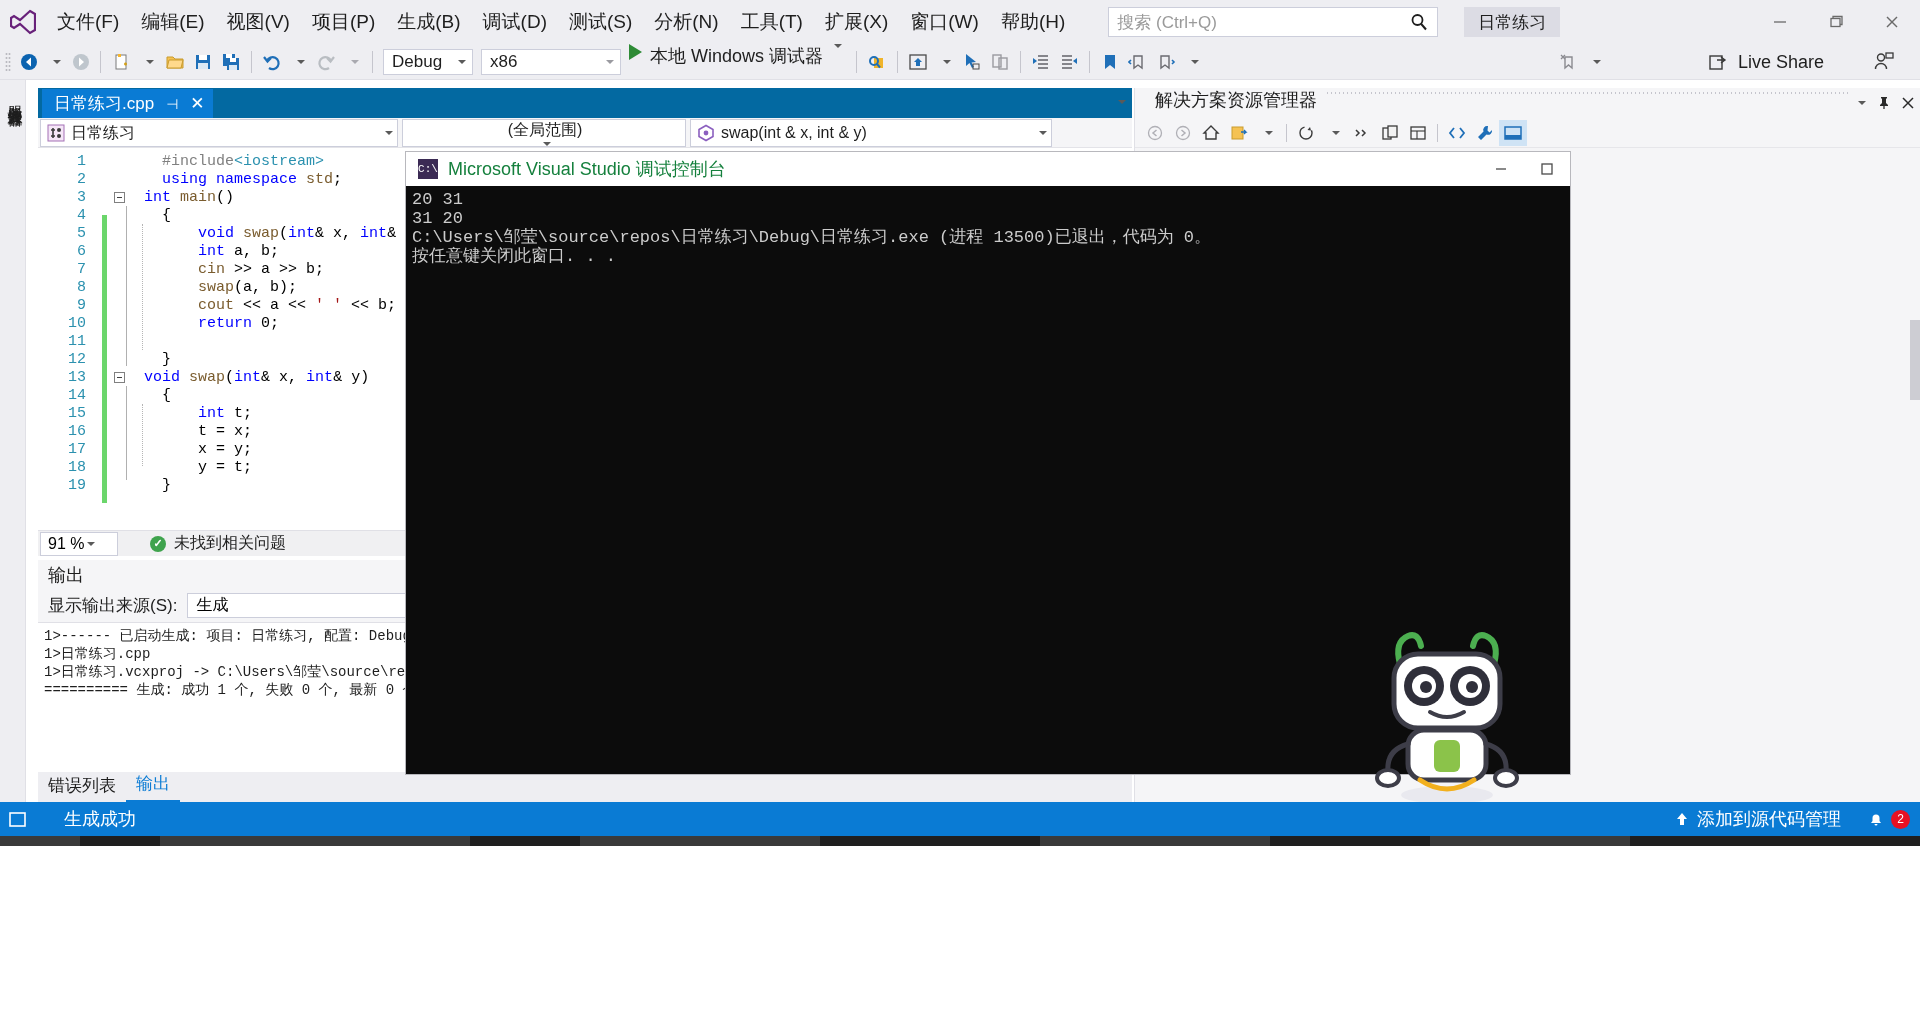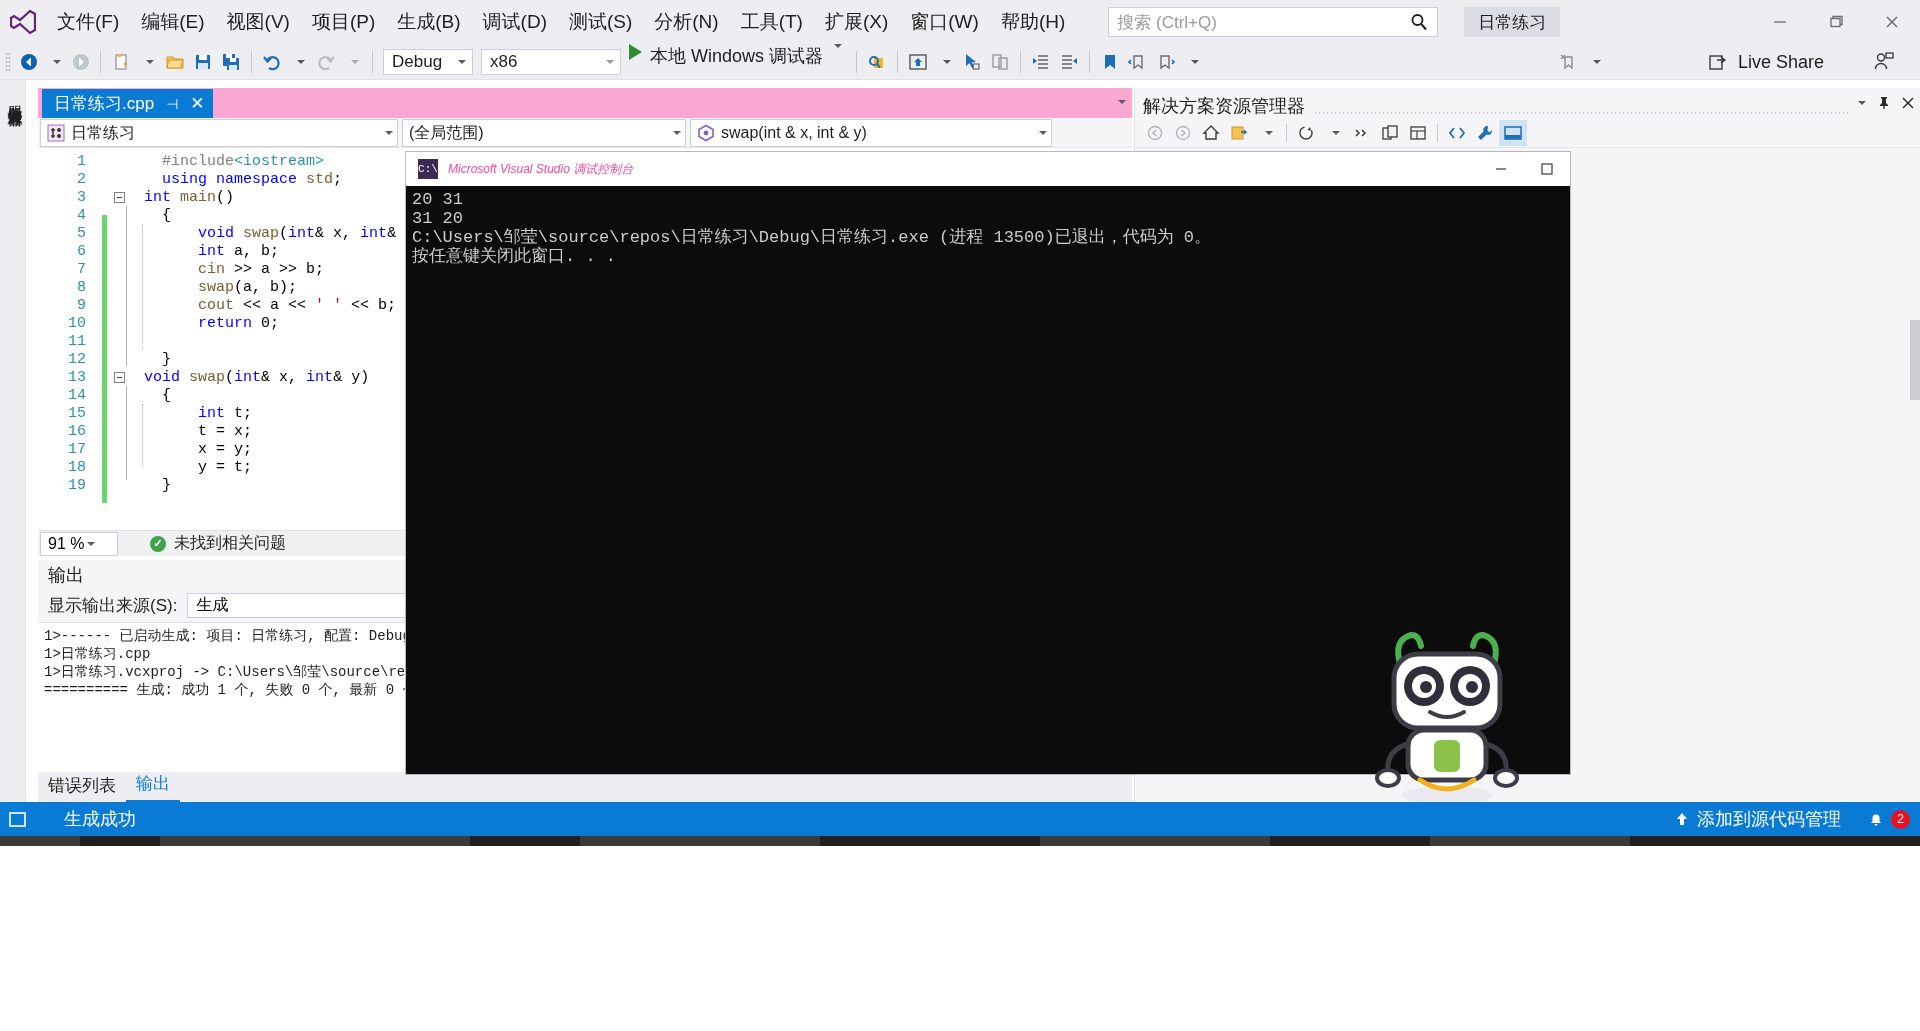--- a/index.html
+++ b/index.html
@@ -62,21 +62,21 @@
     background: #eeeef2; border-right: 1px solid #e0e0e6;
   }
   #left-dock-label {
     writing-mode: vertical-rl; font-size: 15px; color: #1e1e1e;
     margin-top: 14px; margin-left: 5px; letter-spacing: 1px;
   }
 
   
   #tabstrip {
     position: absolute; left: 38px; top: 88px; width: 1094px; height: 30px;
-    background: #f9a8d4;
+    background: #0369a1;
   }
   #tab-active {
     position: absolute; left: 4px; top: 1px; height: 29px; background: #0a7bd4;
     display: flex; align-items: center; padding: 0 8px 0 12px; color: #fff; font-size: 17px;
   }
   #tab-pin { margin-left: 12px; font-size: 14px; opacity: .95; }
   #tab-close { margin-left: 12px; font-size: 17px; }
   #tabstrip-overflow {
     position: absolute; right: 2px; top: 4px; width: 20px; height: 20px;
     display: flex; align-items: center; justify-content: center;
@@ -85,21 +85,21 @@
   
   #navbar {
     position: absolute; left: 38px; top: 118px; width: 1094px; height: 30px;
     background: #f5f5f7; display: flex; border-bottom: 1px solid #e3e3e8;
   }
   .navcombo {
     height: 28px; background: #fff; border: 1px solid #cccedb; margin: 1px 2px;
     display: flex; align-items: center; padding: 0 4px 0 6px; font-size: 16px; color: #1e1e1e;
   }
   #nav-proj { width: 358px; }
-  #nav-scope { width: 284px; }
+  #nav-scope { width: 284px; flex-direction: column; }
   #nav-member { width: 362px; }
   .navcombo .lbl { flex: 1; overflow: hidden; white-space: nowrap; }
   .nv-icon { width: 18px; height: 18px; margin-right: 6px; flex: none; }
 
   
   #editor {
     position: absolute; left: 38px; top: 148px; width: 1094px; height: 382px;
     background: #ffffff; overflow: hidden;
   }
   #editor-inner { position: relative; padding-top: 4px; }
@@ -165,21 +165,21 @@
     background: #eeeef2; display: flex; align-items: flex-end;
   }
   .btab { font-size: 17px; padding: 3px 10px 5px 10px; color: #1e1e1e; }
   .btab.sel { color: #0a7bd4; border-bottom: 2px solid #0a7bd4; }
 
   
   #solexp {
     position: absolute; left: 1134px; top: 88px; width: 786px; height: 714px;
     background: #f5f5f7; border-left: 1px solid #e0e0e6;
   }
-  #solexp-header { height: 30px; display: flex; align-items: flex-end; padding-left: 8px; }
+  #solexp-header { height: 30px; display: flex; align-items: flex-start; padding-left: 8px; margin-left: 12px; }
   #solexp-title { font-size: 18px; color: #1e1e1e; }
   #solexp-dots { flex: 1; margin-left: 10px; height: 10px; background-image: repeating-linear-gradient(to right, #c5c5cd 0 1px, transparent 1px 4px); background-position: 0 4px; background-repeat: repeat-x; background-size: 4px 2px; }
   .sx-btn { width: 24px; height: 30px; display: flex; align-items: center; justify-content: center; }
   #solexp-toolbar {
     height: 30px; display: flex; align-items: center; padding-left: 6px;
     border-bottom: 1px solid #e6e6ea;
   }
   .se-tool { width: 28px; height: 26px; display: flex; align-items: center; justify-content: center; }
   .se-sep { width: 1px; height: 18px; background: #c5c5cd; margin: 0 5px; }
   #solexp-body { position: absolute; left: 0; top: 60px; width: 786px; height: 654px; background: #f5f5f7; }
@@ -190,21 +190,21 @@
     background: #0c0c0c; box-shadow: 0 0 0 1px #b8b8bd;
   }
   #console-title {
     height: 34px; background: #ffffff; display: flex; align-items: center; padding-left: 12px;
   }
   #console-icon {
     width: 20px; height: 20px; background: #3b2a54; color: #fff; font-size: 11px;
     display: flex; align-items: center; justify-content: center; margin-right: 10px;
     font-family: "Liberation Mono", monospace;
   }
-  #console-name { font-size: 12px; color: #ec4899; flex: 1; font-style: italic; }
+  #console-name { font-size: 18px; color: #15803d; flex: 1; }
   .cwbtn { width: 46px; height: 34px; display: flex; align-items: center; justify-content: center; color: #4a4a4a; }
   #console-body {
     padding: 4px 0 0 6px; font-family: "Liberation Mono", monospace;
     font-size: 17px; color: #ccc; line-height: 19px;
   }
   .conline { white-space: pre; }
 
   
   #right-scroll { position: absolute; right: 0; top: 320px; width: 10px; height: 80px; background: #cdcdd3; }
 

